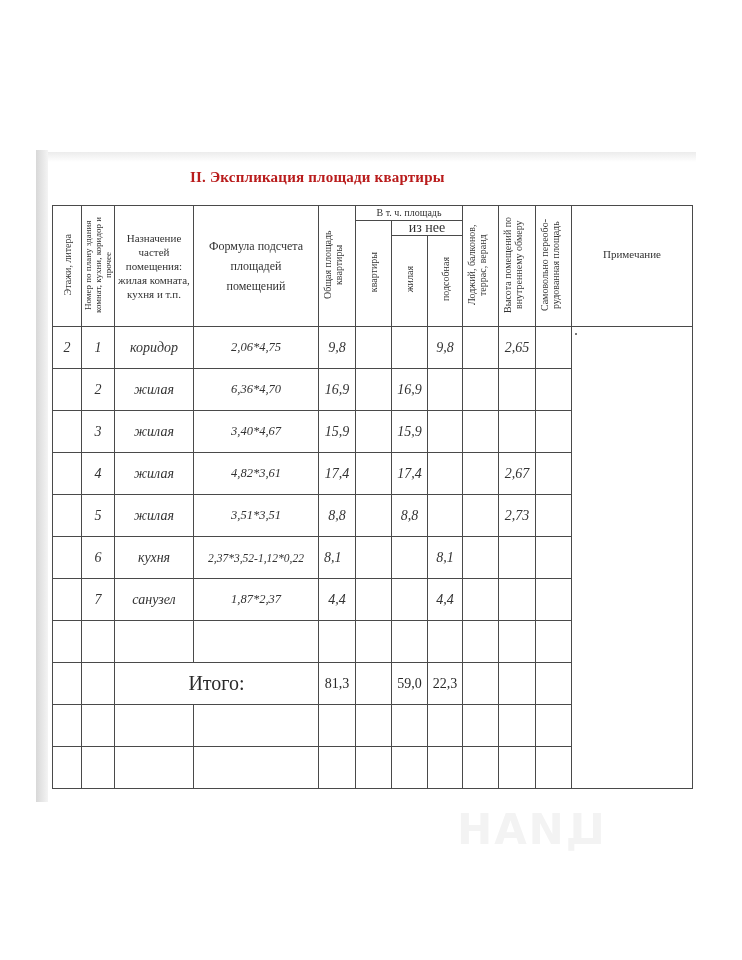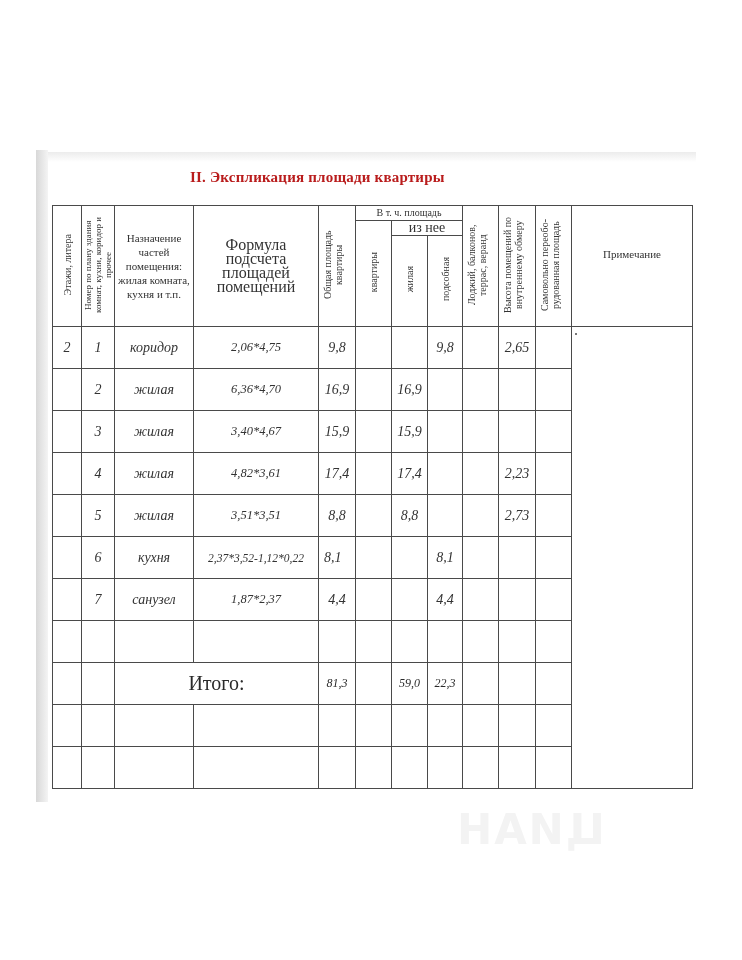--- a/index.html
+++ b/index.html
@@ -31,21 +31,21 @@
     .vert {
       writing-mode: vertical-rl; transform: rotate(180deg); display: inline-block;
       font-size: 10px; line-height: 11px; white-space: nowrap; text-align: center;
     }
     .small-th { font-size: 10px; height: 14px; margin-top: 31px; }
     td.val { font-style: italic; font-size: 14px; color: #333; }
     td.val.name { font-size: 14px; margin-top: 12px; }
     td.val.formula { font-size: 12.5px; }
     td.val.left { text-align: left; padding-left: 5px; }
     td.total-label { font-weight: bold; font-size: 20px; text-align: right; padding-right: 28px; }
-    td.total { font-style: italic; font-weight: bold; font-size: 12px; text-align: left; padding-left: 3px; }
+    td.total { font-weight: bold; font-size: 14px; text-align: left; padding-left: 3px; }
     tr.data td { height: 41px; }
     .dot { position: absolute; left: 575px; top: 333px; width: 2px; height: 2px; background: #777; }
     .watermark {
       position: absolute; left: 455px; top: 805px; font-family: "DejaVu Sans", sans-serif;
       font-size: 42px; color: #f3f3f3; transform: scaleX(-1); letter-spacing: 2px; font-weight: bold;
     }
   </style>
 </head>
 <body>
 
@@ -67,21 +67,21 @@
     <col style="width:36px">
       <col style="width:37px">
       <col style="width:36px">
       <col style="width:121px">
   </colgroup>
   <thead>
     <tr style="height:15px">
       <th rowspan="3" style="height:120px"><span class="vert">Этажи, литера</span></th>
       <th rowspan="3"><span class="vert" style="font-size:9px;line-height:10px;width:30px;white-space:normal;height:112px">Номер по плану здания комнат, кухни, коридор и прочее</span></th>
       <th rowspan="3" style="font-size:11px;line-height:14px;padding:0 2px">Назначение частей помещения: жилая комната, кухня и т.п.</th>
-      <th rowspan="3" style="font-size:16px;line-height:14px;padding:0 8px">Формула подсчета площадей помещений</th>
+      <th rowspan="3" style="font-size:12px;line-height:20px;padding:0 8px">Формула подсчета площадей помещений</th>
       <th rowspan="3"><span class="vert" style="white-space:normal;height:110px;width:30px">Общая площадь квартиры</span></th>
       <th colspan="3" class="small-th">В т. ч. площадь</th>
       <th rowspan="3"><span class="vert" style="white-space:normal;height:110px;width:30px">Лоджий, балконов, террас, веранд</span></th>
       <th rowspan="3"><span class="vert" style="white-space:normal;height:110px;width:30px">Высота помещений по внутреннему обмеру</span></th>
       <th rowspan="3"><span class="vert" style="white-space:normal;height:110px;width:30px">Самовольно переобо-рудованная площадь</span></th>
       <th rowspan="3" style="font-size:11px;vertical-align:top;padding-top:42px">Примечание</th>
     </tr>
     <tr style="height:14px">
       <th rowspan="2"><span class="vert">квартиры</span></th>
       <th colspan="2" class="small-th" style="font-size:14px">из нее</th>
@@ -135,21 +135,21 @@
     <tr class="data">
       <td class="val"></td>
       <td class="val">4</td>
       <td class="val name">жилая</td>
       <td class="val formula">4,82*3,61</td>
       <td class="val">17,4</td>
       <td class="val"></td>
       <td class="val">17,4</td>
       <td class="val"></td>
       <td class="val"></td>
-      <td class="val">2,23</td>
+      <td class="val">2,67</td>
       <td class="val"></td>
     </tr>
     <tr class="data">
       <td class="val"></td>
       <td class="val">5</td>
       <td class="val name">жилая</td>
       <td class="val formula">3,51*3,51</td>
       <td class="val">8,8</td>
       <td class="val"></td>
       <td class="val">8,8</td>

